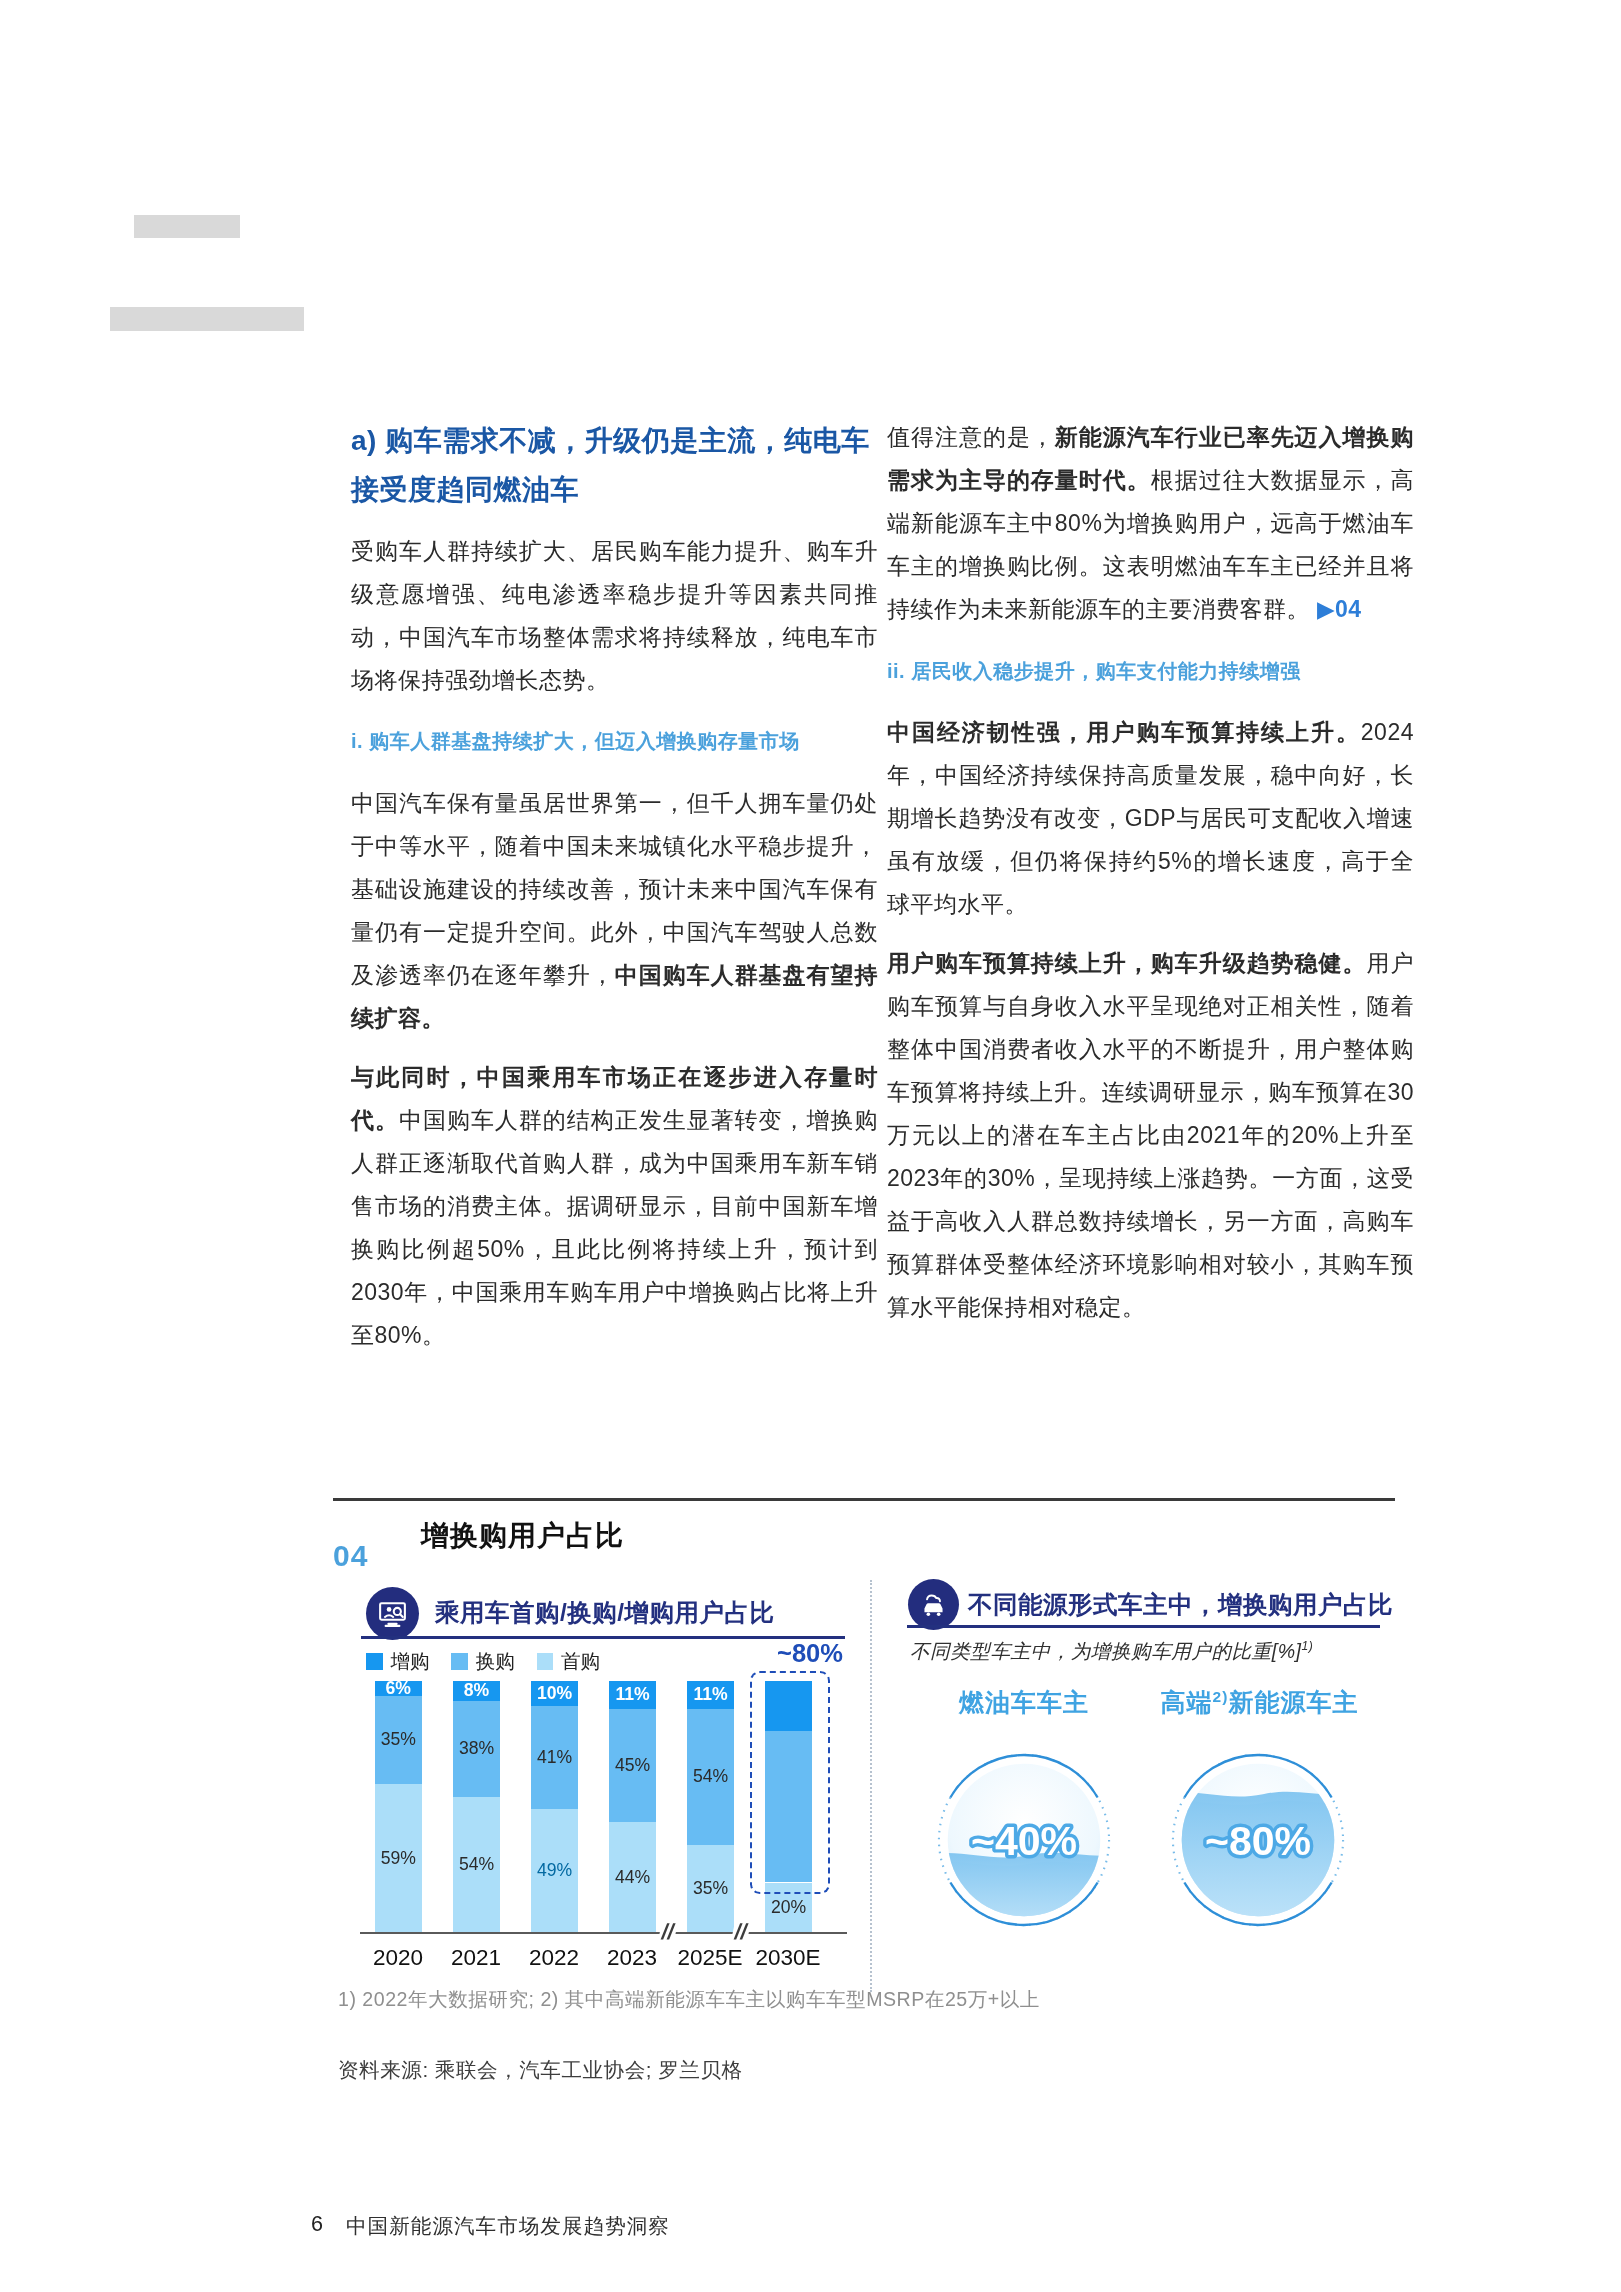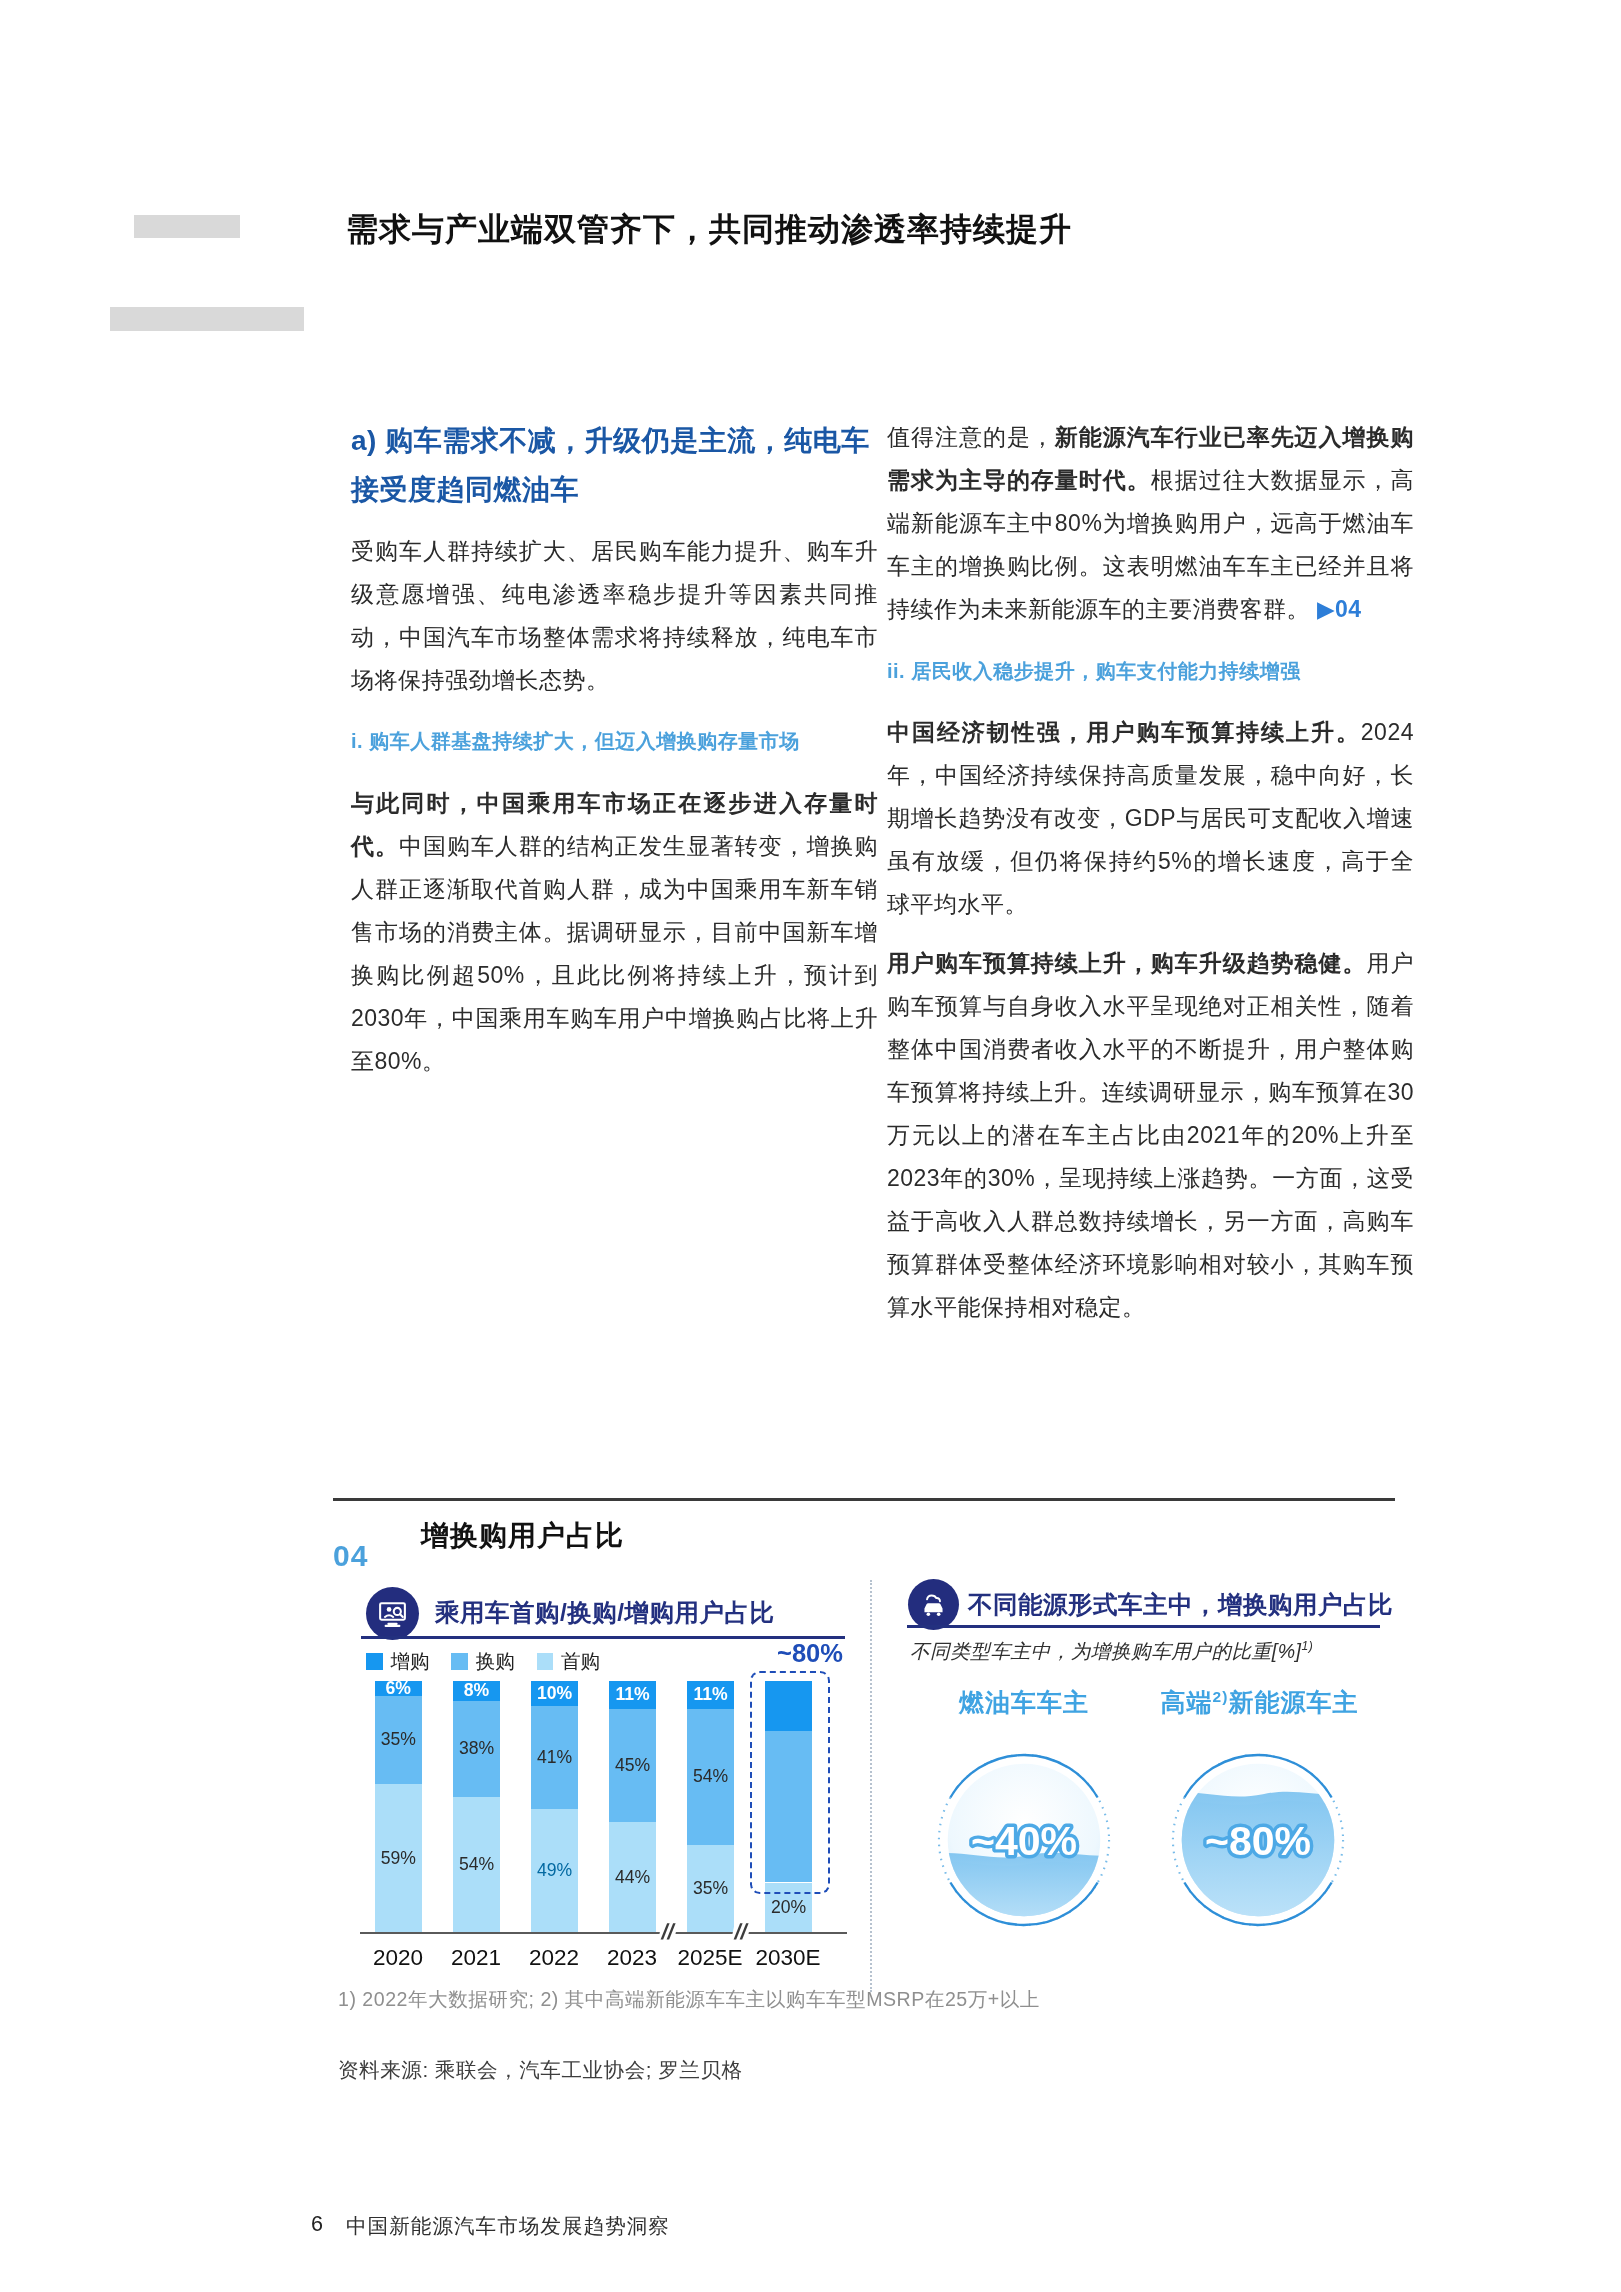--- a/index.html
+++ b/index.html
@@ -41,26 +41,26 @@
   .footer-num{font-size:21.6px;color:#222;}
 </style>
 </head>
 <body>
 
 <div class="page">
 
   <div class="abs deco-bar" style="left:134px;top:215px;width:106px;height:22.5px;"></div>
   <div class="abs deco-bar" style="left:110px;top:307px;width:194px;height:23.5px;"></div>
 
-  <div class="abs page-title" style="left:346px;top:208px;width:1078px;">需求与产业端双管齐下，共同推动渗透率持续提升</div>
 
   <div class="abs col" style="left:319px;top:416px;margin-left:32px;">
     <h3>a) 购车需求不减，升级仍是主流，纯电车接受度趋同燃油车</h3>
     <p>受购车人群持续扩大、居民购车能力提升、购车升级意愿增强、纯电渗透率稳步提升等因素共同推动，中国汽车市场整体需求将持续释放，纯电车市场将保持强劲增长态势。</p>
     <h4 class="hang">i. 购车人群基盘持续扩大，但迈入增换购存量市场</h4>
+    <p><span>中国汽车保有量虽居世界第一，但千人拥车量仍处于中等水平，随着中国未来城镇化水平稳步提升，基础设施建设的持续改善，预计未来中国汽车保有量仍有一定提升空间。此外，中国汽车驾驶人总数及渗透率仍在逐年攀升，</span><b>中国购车人群基盘有望持续扩容。</b></p>
     <p><b>与此同时，中国乘用车市场正在逐步进入存量时代。</b><span>中国购车人群的结构正发生显著转变，增换购人群正逐渐取代首购人群，成为中国乘用车新车销售市场的消费主体。据调研显示，目前中国新车增换购比例超50%，且此比例将持续上升，预计到2030年，中国乘用车购车用户中增换购占比将上升至80%。</span></p>
   </div>
 
   <div class="abs col" style="left:887px;top:416px;">
     <p><span>值得注意的是，</span><b>新能源汽车行业已率先迈入增换购需求为主导的存量时代。</b><span>根据过往大数据显示，高端新能源车主中80%为增换购用户，远高于燃油车车主的增换购比例。这表明燃油车车主已经并且将持续作为未来新能源车的主要消费客群。</span> <span class="ref">▶04</span></p>
     <h4 class="hang">ii. 居民收入稳步提升，购车支付能力持续增强</h4>
     <p><b>中国经济韧性强，用户购车预算持续上升。</b><span>2024年，中国经济持续保持高质量发展，稳中向好，长期增长趋势没有改变，GDP与居民可支配收入增速虽有放缓，但仍将保持约5%的增长速度，高于全球平均水平。</span></p>
     <p><b>用户购车预算持续上升，购车升级趋势稳健。</b><span>用户购车预算与自身收入水平呈现绝对正相关性，随着整体中国消费者收入水平的不断提升，用户整体购车预算将持续上升。连续调研显示，购车预算在30万元以上的潜在车主占比由2021年的20%上升至2023年的30%，呈现持续上涨趋势。一方面，这受益于高收入人群总数持续增长，另一方面，高购车预算群体受整体经济环境影响相对较小，其购车预算水平能保持相对稳定。</span></p>
   </div>
 

